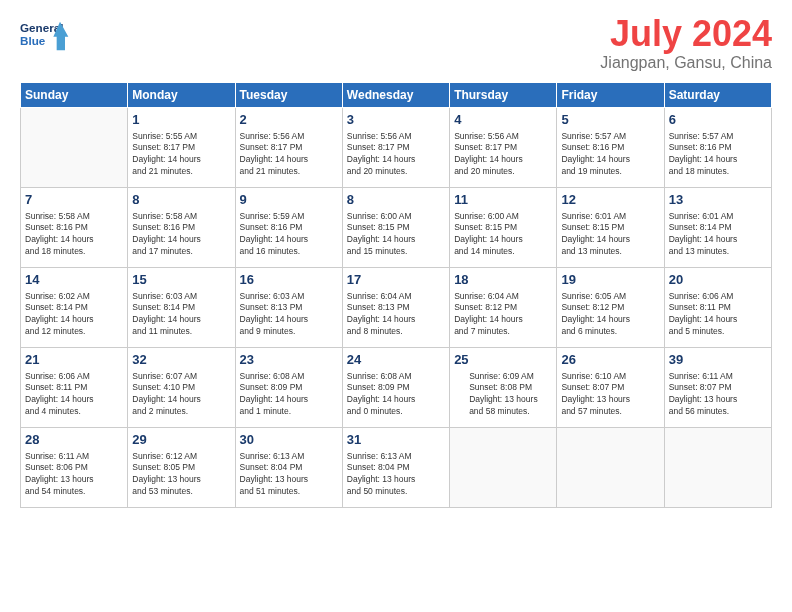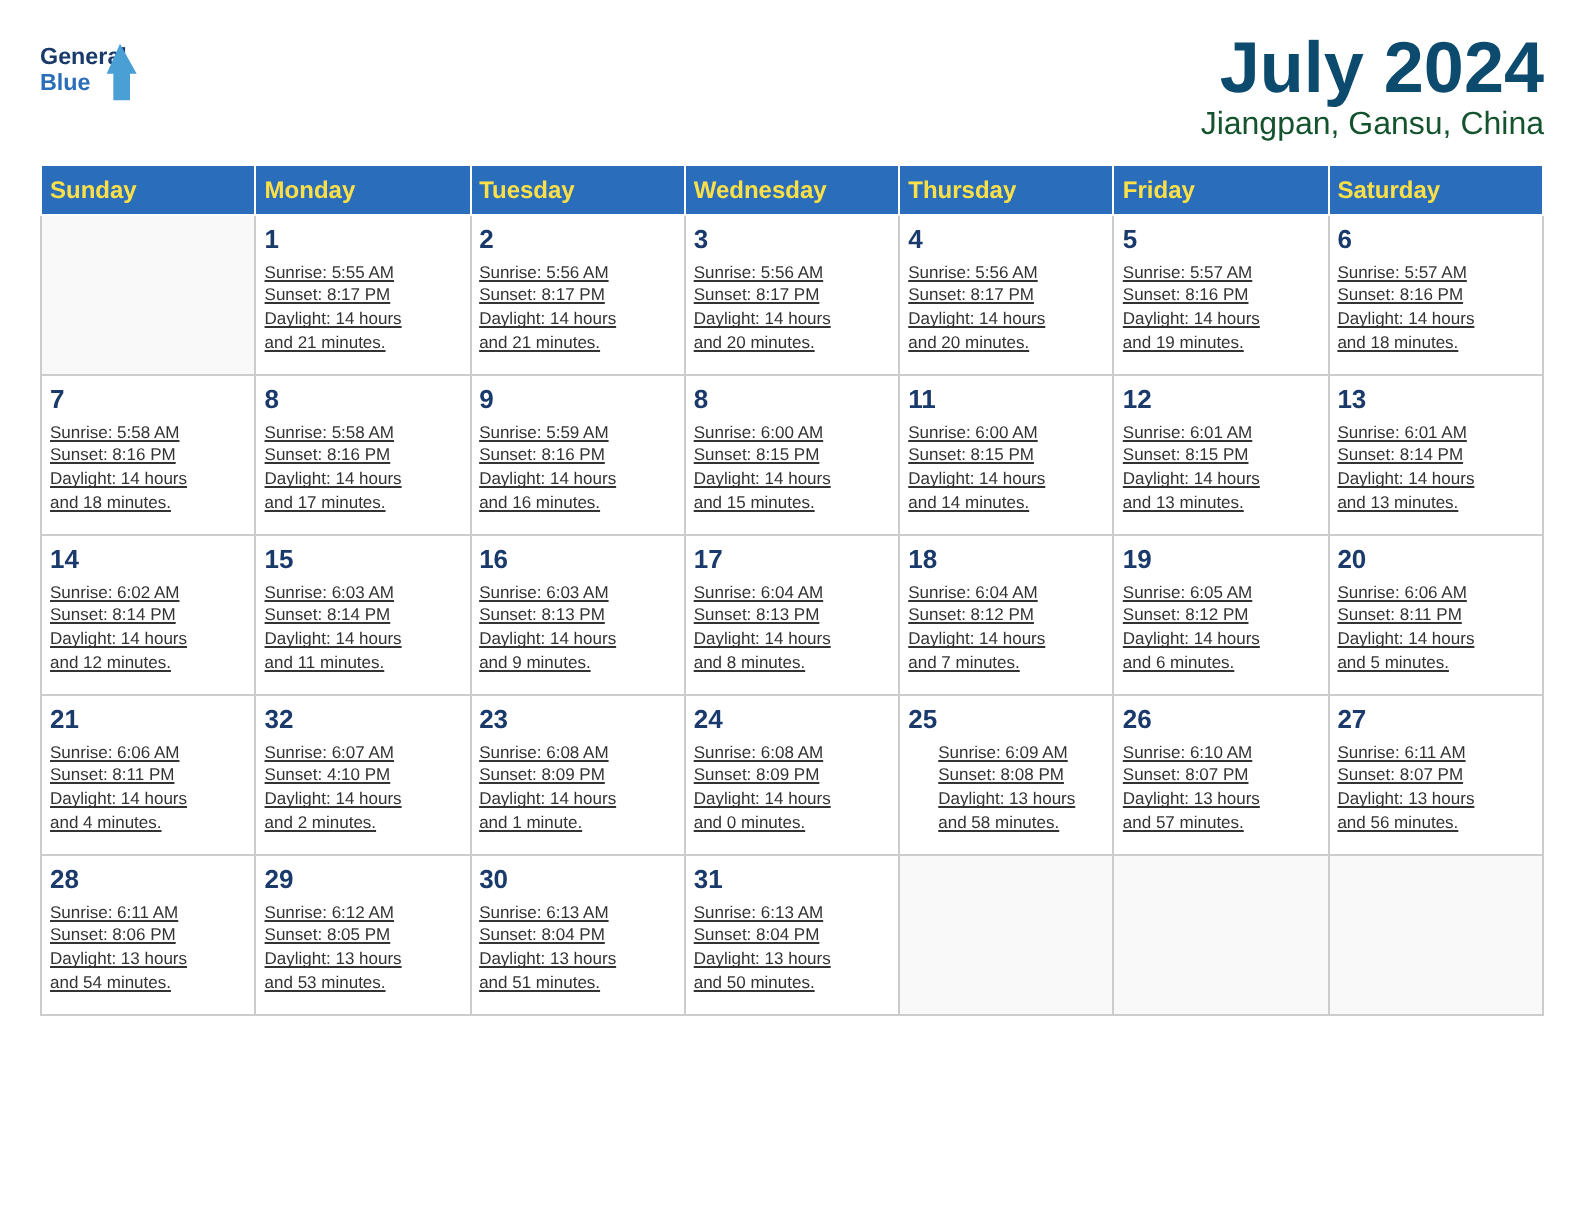--- a/index.html
+++ b/index.html
@@ -25,36 +25,36 @@
       display: flex;
       align-items: center;
       gap: 4px;
     }
     .title-block {
       text-align: right;
     }
     .month-title {
       font-size: 36px;
       font-weight: bold;
-      color: #0c4a6e;
+      color: #ef4444;
       line-height: 1;
     }
     .location-title {
       font-size: 16px;
-      color: #14532d;
+      color: #737373;
       margin-top: 2px;
     }
     .calendar-table {
       width: 100%;
       border-collapse: collapse;
       font-size: 9.5px;
     }
     .calendar-table thead tr th {
       background-color: #2a6ebb;
-      color: #fde047;
+      color: #ffffff;
       font-size: 12px;
       font-weight: bold;
       padding: 5px 4px;
       text-align: left;
       border: 1px solid #fff;
     }
     .calendar-table tbody tr td {
       vertical-align: top;
       border: 1px solid #ccc;
       padding: 3px 4px;
@@ -66,21 +66,20 @@
     .day-number {
       font-size: 13px;
       font-weight: bold;
       color: #1a3a6b;
       margin-bottom: 2px;
     }
     .day-info {
       font-size: 8.5px;
       color: #333;
       line-height: 1.4;
-      text-decoration: underline;
     }
     .empty-cell {
       background: #f9f9f9;
     }
     .last-row td {
       height: 65px;
     }
   </style>
 </head>
 <body>
@@ -297,21 +296,21 @@
 and 58 minutes.</div>
           </td>
           <td>
             <div class="day-number">26</div>
             <div class="day-info" style="white-space: pre-line;">Sunrise: 6:10 AM
 Sunset: 8:07 PM
 Daylight: 13 hours
 and 57 minutes.</div>
           </td>
           <td>
-            <div class="day-number">27</div>
+            <div class="day-number">39</div>
             <div class="day-info" style="white-space: pre-line;">Sunrise: 6:11 AM
 Sunset: 8:07 PM
 Daylight: 13 hours
 and 56 minutes.</div>
           </td>
         </tr>
         <tr class="last-row">
           <td>
             <div class="day-number">28</div>
             <div class="day-info" style="white-space: pre-line;">Sunrise: 6:11 AM

